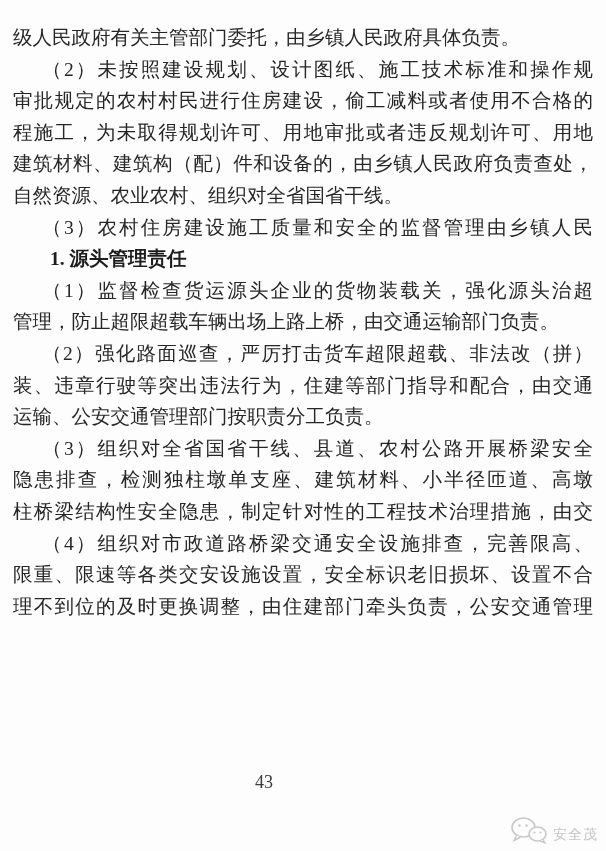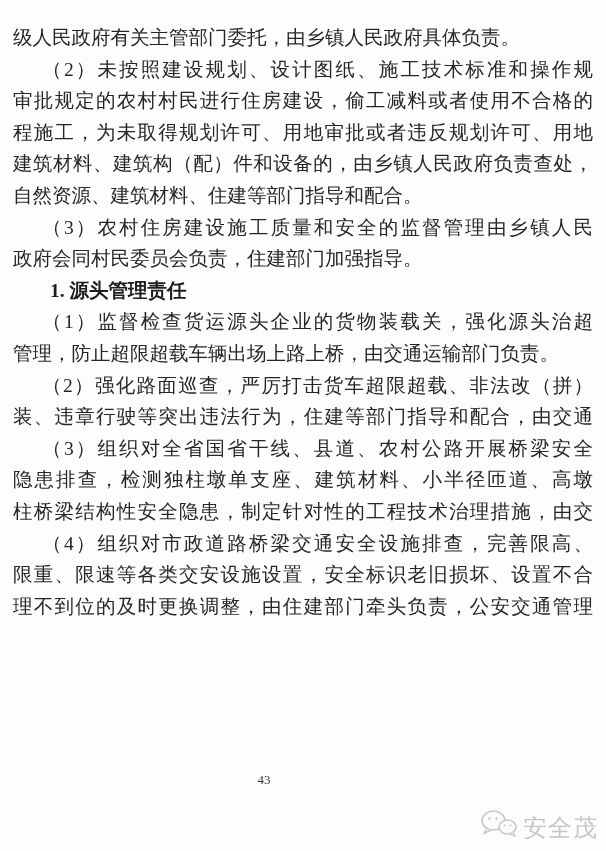--- a/index.html
+++ b/index.html
@@ -39,59 +39,59 @@
   .line.bold {
     font-weight: bold;
     color: #1d1d1d;
   }
   .page-number {
     position: absolute;
     top: 772px;
     left: 0; right: 0;
     text-align: center;
     padding-right: 78px;
-    font-size: 13px;
+    font-size: 18px;
     color: #3a3a3a;
   }
   .watermark {
     position: absolute;
     right: 8px;
     bottom: 7px;
     display: flex;
     align-items: center;
     gap: 5px;
     color: #c6c6c6;
   }
   .watermark-brand {
-    font-size: 24px;
+    font-size: 14px;
     letter-spacing: 1px;
     color: #c6c6c6;
     margin-top: 10px;
   }
   .wechat-icon svg { display: block; }
 </style>
 </head>
 <body>
 
 <div class="page">
 
   <div class="text-block">
     <div class="line end">级人民政府有关主管部门委托，由乡镇人民政府具体负责。</div>
     <div class="line indent">（2）未按照建设规划、设计图纸、施工技术标准和操作规</div>
     <div class="line">审批规定的农村村民进行住房建设，偷工减料或者使用不合格的</div>
     <div class="line">程施工，为未取得规划许可、用地审批或者违反规划许可、用地</div>
     <div class="line">建筑材料、建筑构（配）件和设备的，由乡镇人民政府负责查处，</div>
-    <div class="line end">自然资源、建筑材料、住建等部门指导和配合。</div>
+    <div class="line end">自然资源、农业农村、组织对全省国省干线。</div>
     <div class="line indent">（3）农村住房建设施工质量和安全的监督管理由乡镇人民</div>
-    <div class="line end">政府会同村民委员会负责，住建部门加强指导。</div>
     <div class="line indent-lg bold end">1. 源头管理责任</div>
     <div class="line indent">（1）监督检查货运源头企业的货物装载关，强化源头治超</div>
     <div class="line end">管理，防止超限超载车辆出场上路上桥，由交通运输部门负责。</div>
     <div class="line indent">（2）强化路面巡查，严厉打击货车超限超载、非法改（拼）</div>
     <div class="line">装、违章行驶等突出违法行为，住建等部门指导和配合，由交通</div>
+    <div class="line end">运输、公安交通管理部门按职责分工负责。</div>
     <div class="line indent">（3）组织对全省国省干线、县道、农村公路开展桥梁安全</div>
     <div class="line">隐患排查，检测独柱墩单支座、建筑材料、小半径匝道、高墩</div>
     <div class="line">柱桥梁结构性安全隐患，制定针对性的工程技术治理措施，由交</div>
     <div class="line indent">（4）组织对市政道路桥梁交通安全设施排查，完善限高、</div>
     <div class="line">限重、限速等各类交安设施设置，安全标识老旧损坏、设置不合</div>
     <div class="line">理不到位的及时更换调整，由住建部门牵头负责，公安交通管理</div>
   </div>
 
   <div class="page-number">43</div>
 

